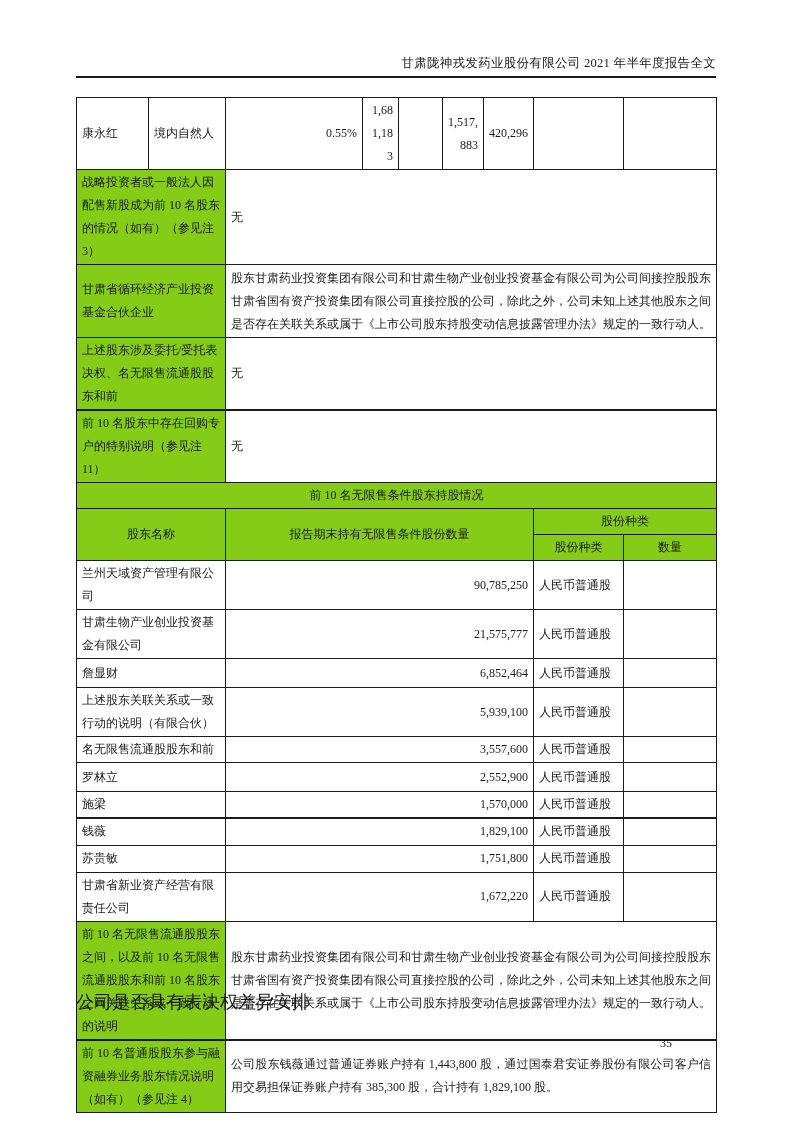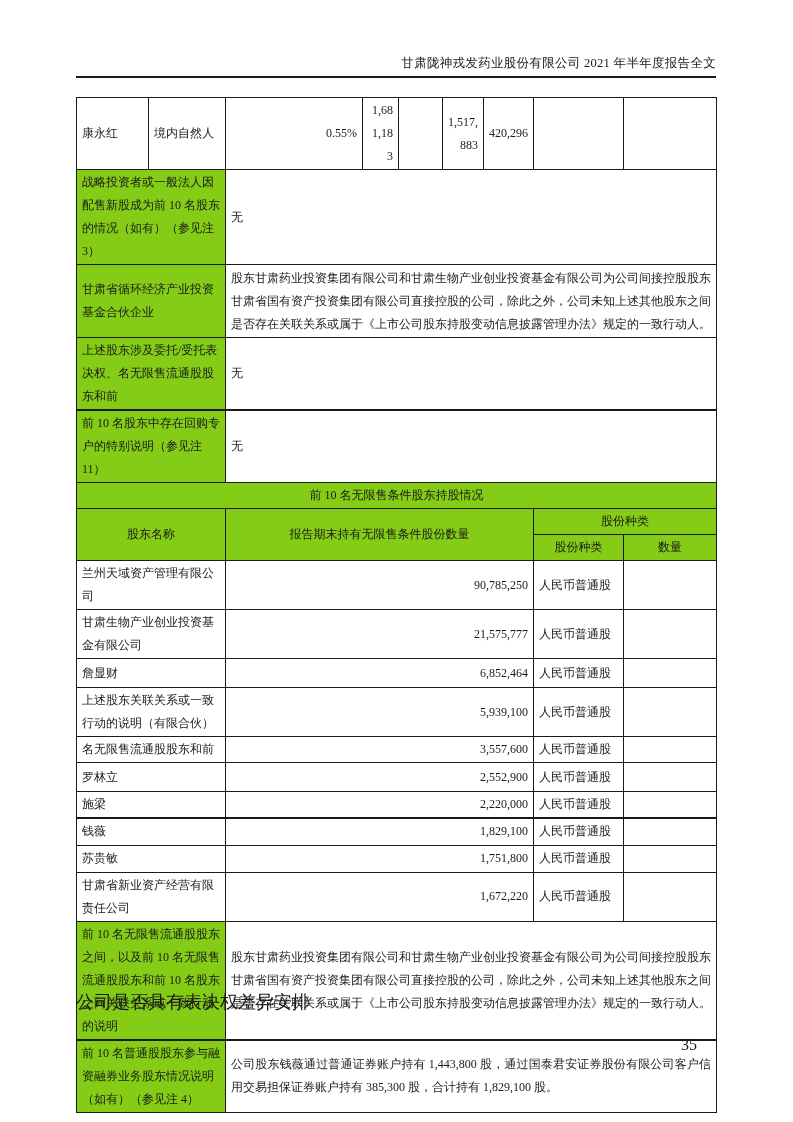--- a/index.html
+++ b/index.html
@@ -34,21 +34,21 @@
   .center { text-align:center; }
   .right  { text-align:right; }
   .justify{ text-align:justify; }
   .num-wrap { word-break:break-all; line-height:19px; padding:1px 2px; }
   tr.thick td { border-top-width:2.5px; }
   .footer-note {
     position:absolute; left:76px; top:990px; font-size:18px;
   }
   .page-num {
     position:absolute; left:660px; top:1036px; width:58px;
-    text-align:center; font-size:16px;
+    text-align:left; font-size:12px;
   }
 </style>
 </head>
 <body>
 
 <div class="page">
 
   <div class="doc-header">甘肃陇神戎发药业股份有限公司 2021 年半年度报告全文</div>
   <div class="header-rule"></div>
 
@@ -140,21 +140,21 @@
         <td></td>
       </tr>
       <tr style="height:29px">
         <td colspan="2">罗林立</td>
         <td colspan="5" class="right">2,552,900</td>
         <td>人民币普通股</td>
         <td></td>
       </tr>
       <tr style="height:26px">
         <td colspan="2">施梁</td>
-        <td colspan="5" class="right">2,220,000</td>
+        <td colspan="5" class="right">1,570,000</td>
         <td>人民币普通股</td>
         <td></td>
       </tr>
       <tr style="height:27px" class="thick">
         <td colspan="2">钱薇</td>
         <td colspan="5" class="right">1,829,100</td>
         <td>人民币普通股</td>
         <td></td>
       </tr>
       <tr style="height:27px">

